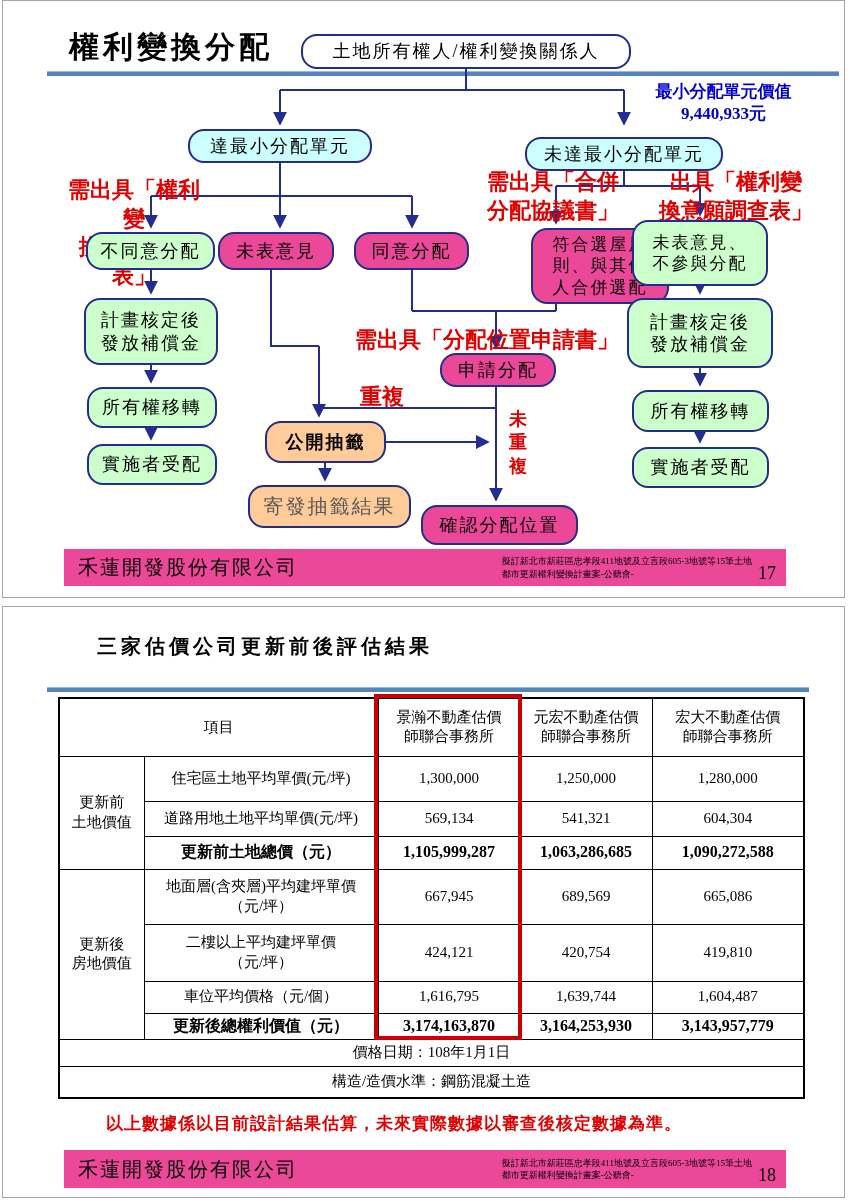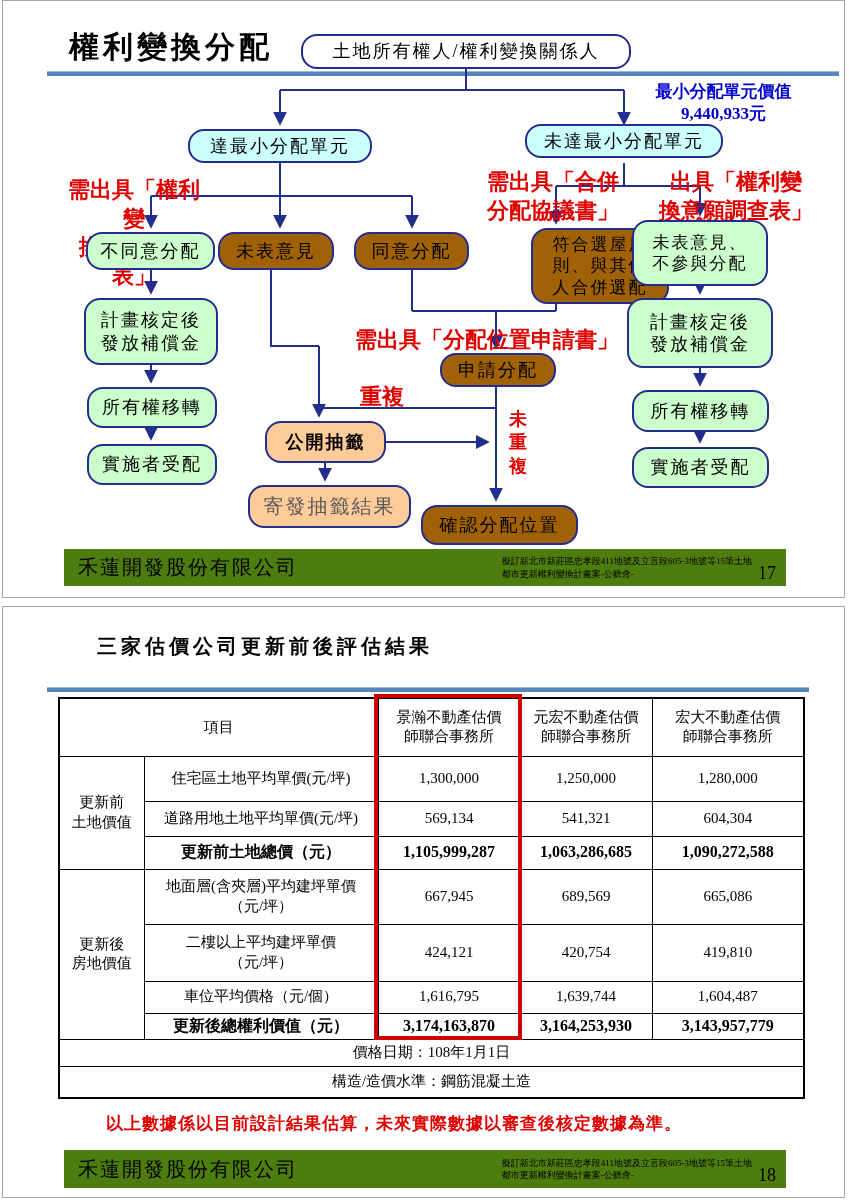--- a/index.html
+++ b/index.html
@@ -6,28 +6,28 @@
   body{width:849px;height:1200px;position:relative;overflow:hidden;
        font-family:"Liberation Serif","DejaVu Serif",serif;color:#000;}
   .page{position:absolute;left:2px;width:843px;background:#fff;border:1px solid #a6a6a6;box-sizing:border-box;}
   #page1{top:0;height:598px;}
   #page2{top:606px;height:592px;}
   .slide-title{position:absolute;font-weight:bold;color:#000;letter-spacing:4px;white-space:nowrap;}
   .divider{position:absolute;height:4px;background:#5585bb;border-top:1px solid #9db9d9;}
   .box{position:absolute;border:2px solid #232d8d;border-radius:16px;box-sizing:border-box;
        display:flex;align-items:center;justify-content:center;text-align:center;
        font-size:18px;letter-spacing:2px;line-height:1.25;white-space:pre-line;}
-  .cyan{background:#ccffff;} .green{background:#ccffcc;} .yellow{background:#a16207;}
+  .cyan{background:#ccffff;} .green{background:#ccffcc;} .yellow{background:#ec4899;}
   .orange{background:#ffcc99;} .white{background:#ffffff;}
   .red-label{position:absolute;color:#e00000;font-weight:bold;font-size:22px;line-height:1.3;
        text-align:center;white-space:pre-line;}
   .blue-note{position:absolute;color:#0000cc;font-weight:bold;font-size:17px;line-height:1.3;
        text-align:center;white-space:pre-line;}
   svg.connectors{position:absolute;left:0;top:0;pointer-events:none;}
-  .footer{position:absolute;background:#4d7c0f;display:flex;align-items:center;box-sizing:border-box;padding:0 10px 0 14px;}
+  .footer{position:absolute;background:#ec4899;display:flex;align-items:center;box-sizing:border-box;padding:0 10px 0 14px;}
   .footer .company{font-size:20px;letter-spacing:2px;flex:0 0 auto;}
   .footer .spacer{flex:1 1 auto;}
   .footer .project{font-size:9px;line-height:1.35;text-align:left;flex:0 0 auto;white-space:pre-line;}
   .footer .pagenum{font-size:18px;margin-left:6px;align-self:flex-end;padding-bottom:2px;}
   table.appraisal{border-collapse:collapse;table-layout:fixed;position:absolute;}
   table.appraisal td{border:1px solid #000;font-size:15px;text-align:center;vertical-align:middle;
        padding:1px 3px;line-height:1.3;overflow:hidden;}
   table.appraisal{border:2px solid #000;}
   td.pre{white-space:pre-line;}
   tr.bold-row td{font-weight:bold;font-size:16px;}
@@ -76,21 +76,21 @@
       <path d="M697 431 V440" marker-end="url(#ah)"></path>
     </g>
   </svg>
 
   <div class="box white" style="left:298px;top:33px;width:330px;height:35px;">土地所有權人/權利變換關係人</div>
 
   <div class="blue-note" style="left:618px;top:80px;width:205px;">最小分配單元價值
 9,440,933元</div>
 
   <div class="box cyan" style="left:185px;top:128px;width:184px;height:34px;">達最小分配單元</div>
-  <div class="box cyan" style="left:522px;top:123px;width:198px;height:34px;">未達最小分配單元</div>
+  <div class="box cyan" style="left:522px;top:136px;width:198px;height:34px;">未達最小分配單元</div>
 
   <div class="red-label" style="left:55px;top:175px;width:152px;">需出具「權利變
 換意願調查表」</div>
   <div class="red-label" style="left:484px;top:167px;width:132px;">需出具「合併
 分配協議書」</div>
   <div class="red-label" style="left:652px;top:167px;width:162px;">出具「權利變
 換意願調查表」</div>
 
   <div class="box green" style="left:83px;top:231px;width:129px;height:38px;">不同意分配</div>
   <div class="box yellow" style="left:215px;top:231px;width:116px;height:38px;">未表意見</div>

